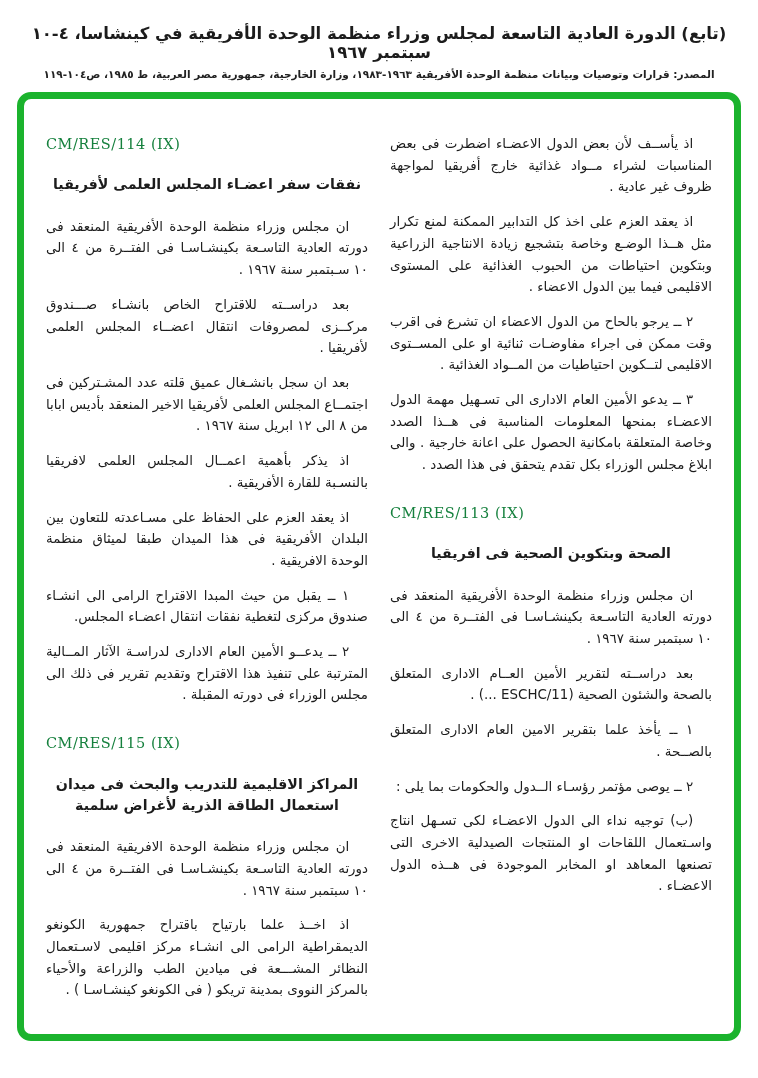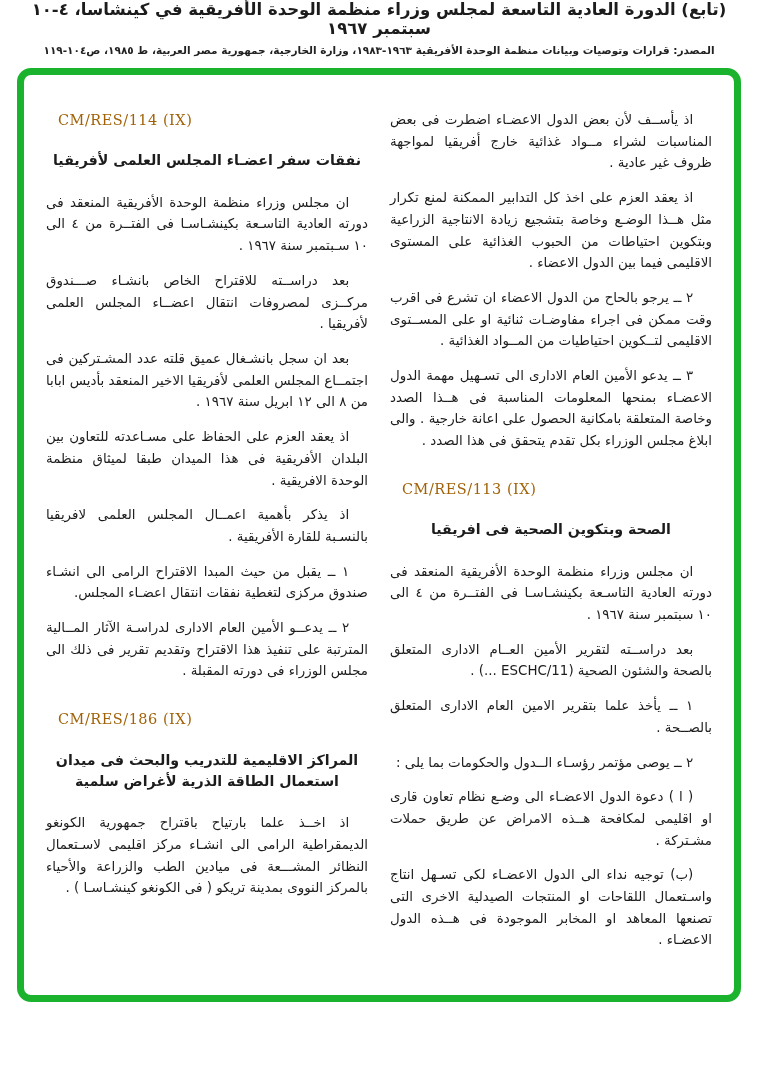--- a/index.html
+++ b/index.html
@@ -4,21 +4,21 @@
 <style>
   * { margin: 0; padding: 0; box-sizing: border-box; }
   html, body { background: #ffffff; }
   body {
     width: 758px;
     height: 1078px;
     font-family: "DejaVu Sans", sans-serif;
     color: #1c1c1c;
     overflow: hidden;
   }
-  .page { width: 758px; height: 1078px; }
+  .page { width: 758px; height: 1078px; padding-top: 24px; }
 
   
   .header { text-align: center; direction: rtl; }
   .header-title {
     font-size: 16.5px;
     font-weight: bold;
     letter-spacing: 0.2px;
   }
   .header-source {
     margin-top: 6px;
@@ -49,22 +49,21 @@
     line-height: 1.62;
   }
 
   .res-code {
     direction: ltr;
     text-align: left;
     font-family: "DejaVu Serif", serif;
     font-size: 14.5px;
     letter-spacing: 0.5px;
     margin-bottom: 18px;
-    color: #a16207;
-    margin-left: 12px;
+    color: #15803d;
   }
   .res-title {
     text-align: center;
     font-size: 14.2px;
     font-weight: bold;
     margin: 0 6px 20px 6px;
     line-height: 1.5;
   }
   .para {
     margin-bottom: 13px;
@@ -93,41 +92,41 @@
           <p class="para">٣ ــ يدعو الأمين العام الادارى الى تسـهيل مهمة الدول الاعضـاء بمنحها المعلومات المناسبة فى هــذا الصدد وخاصة المتعلقة بامكانية الحصول على اعانة خارجية . والى ابلاغ مجلس الوزراء بكل تقدم يتحقق فى هذا الصدد .</p>
         </section>
 
         <section class="section-gap">
           <div class="res-code">CM/RES/113  (IX)</div>
           <h2 class="res-title">الصحة وبتكوين الصحية فى افريقيا</h2>
           <p class="para">ان مجلس وزراء منظمة الوحدة الأفريقية المنعقد فى دورته العادية التاسـعة بكينشـاسـا فى الفتــرة من ٤ الى ١٠ سبتمبر سنة ١٩٦٧ .</p>
           <p class="para">بعد دراســته لتقرير الأمين العــام الادارى المتعلق بالصحة والشئون الصحية (ESCHC/11 ...) .</p>
           <p class="para">١ ــ يأخذ علما بتقرير الامين العام الادارى المتعلق بالصــحة .</p>
           <p class="para">٢ ــ يوصى مؤتمر رؤسـاء الــدول والحكومات بما يلى :</p>
-          <p class="para">( ا ) دعوة الدول الاعضـاء الى وضـع نظام تعاون قارى او اقليمى لمكافحة هــذه الامراض عن طريق حملات مشـتركة .</p>
           <p class="para">(ب) توجيه نداء الى الدول الاعضـاء لكى تسـهل انتاج واسـتعمال اللقاحات او المنتجات الصيدلية الاخرى التى تصنعها المعاهد او المخابر الموجودة فى هــذه الدول الاعضـاء .</p>
         </section>
       </div>
 
       <div class="col">
         <section>
           <div class="res-code">CM/RES/114  (IX)</div>
           <h2 class="res-title">نفقات سفر اعضـاء المجلس العلمى لأفريقيا</h2>
           <p class="para">ان مجلس وزراء منظمة الوحدة الأفريقية المنعقد فى دورته العادية التاسـعة بكينشـاسـا فى الفتــرة من ٤ الى ١٠ سـبتمبر سنة ١٩٦٧ .</p>
           <p class="para">بعد دراســته للاقتراح الخاص بانشـاء صـــندوق مركــزى لمصروفات انتقال اعضــاء المجلس العلمى لأفريقيا .</p>
           <p class="para">بعد ان سجل بانشـغال عميق قلته عدد المشـتركين فى اجتمــاع المجلس العلمى لأفريقيا الاخير المنعقد بأديس ابابا من ٨ الى ١٢ ابريل سنة ١٩٦٧ .</p>
+          <p class="para">اذ يذكر بأهمية اعمــال المجلس العلمى لافريقيا بالنسـبة للقارة الأفريقية .</p>
           <p class="para">اذ يعقد العزم على الحفاظ على مسـاعدته للتعاون بين البلدان الأفريقية فى هذا الميدان طبقا لميثاق منظمة الوحدة الافريقية .</p>
-          <p class="para">اذ يذكر بأهمية اعمــال المجلس العلمى لافريقيا بالنسـبة للقارة الأفريقية .</p>
           <p class="para">١ ــ يقبل من حيث المبدا الاقتراح الرامى الى انشـاء صندوق مركزى لتغطية نفقات انتقال اعضـاء المجلس.</p>
           <p class="para">٢ ــ يدعــو الأمين العام الادارى لدراسـة الآثار المــالية المترتبة على تنفيذ هذا الاقتراح وتقديم تقرير فى ذلك الى مجلس الوزراء فى دورته المقبلة .</p>
         </section>
 
         <section class="section-gap">
-          <div class="res-code">CM/RES/186  (IX)</div>
+          <div class="res-code">CM/RES/115  (IX)</div>
           <h2 class="res-title">المراكز الاقليمية للتدريب والبحث فى ميدان استعمال الطاقة الذرية لأغراض سلمية</h2>
+          <p class="para">ان مجلس وزراء منظمة الوحدة الافريقية المنعقد فى دورته العادية التاسـعة بكينشـاسـا فى الفتــرة من ٤ الى ١٠ سبتمبر سنة ١٩٦٧ .</p>
           <p class="para">اذ اخــذ علما بارتياح باقتراح جمهورية الكونغو الديمقراطية الرامى الى انشـاء مركز اقليمى لاسـتعمال النظائر المشـــعة فى ميادين الطب والزراعة والأحياء بالمركز النووى بمدينة تريكو ( فى الكونغو كينشـاسـا ) .</p>
 
         </section>
       </div>
 
     </div>
   </div>
 
 </div>
 

